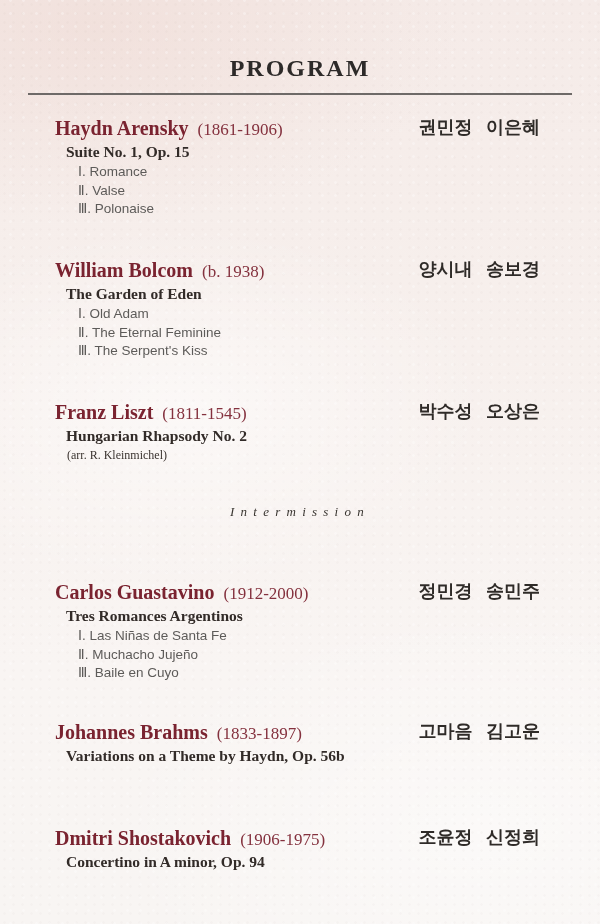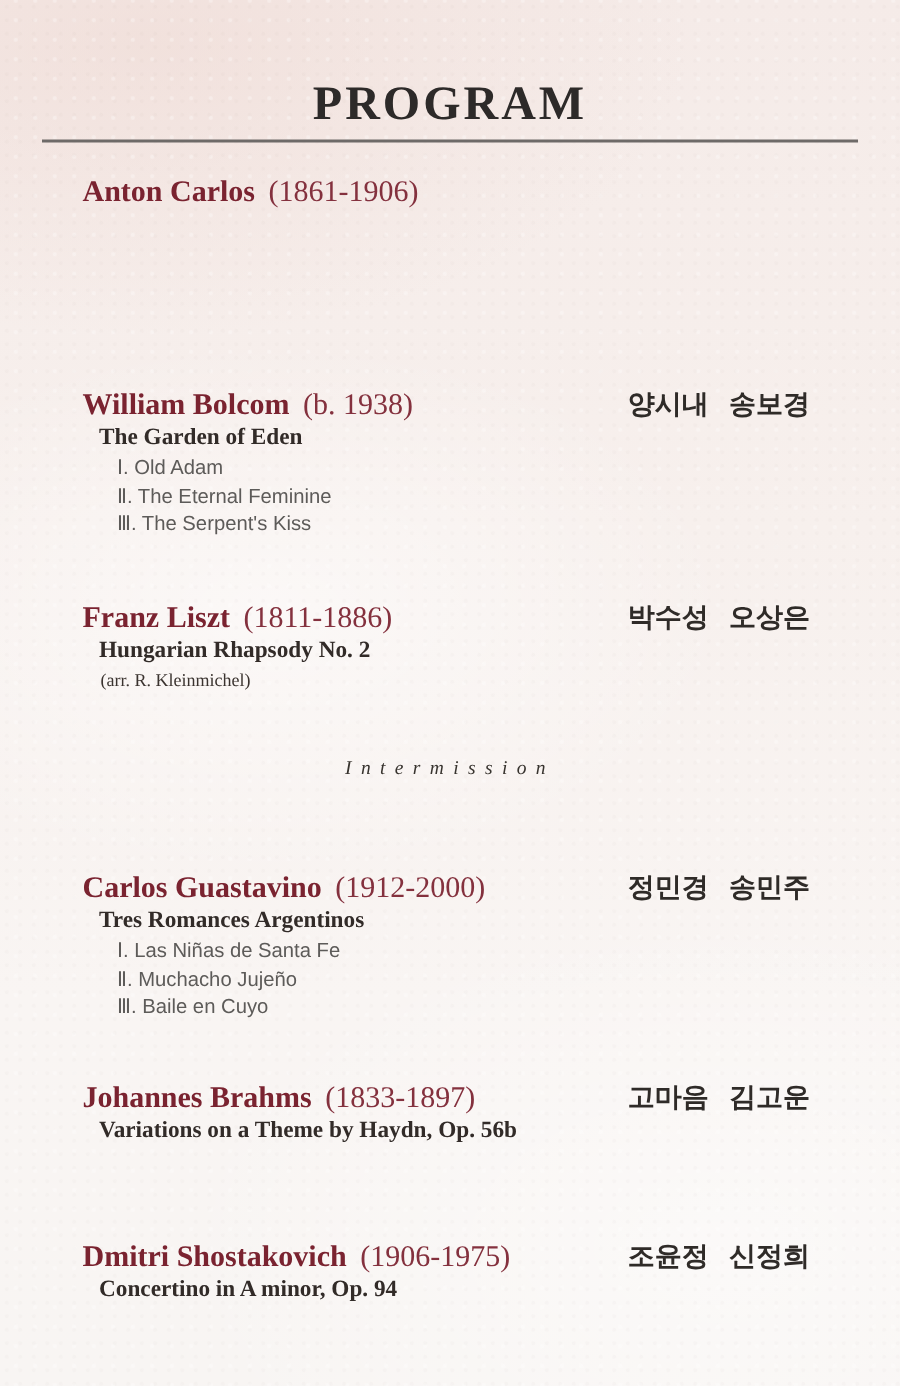--- a/index.html
+++ b/index.html
@@ -18,34 +18,34 @@
     position:absolute; inset:0; pointer-events:none; opacity:.55;
     background-image:
       radial-gradient(rgba(130,110,100,0.05) 1px, transparent 1.7px),
       radial-gradient(rgba(255,255,255,0.55) 1px, transparent 1.7px);
     background-size: 9px 9px, 13px 13px;
     background-position: 0 0, 4px 7px;
   }
 
   .title {
     position:absolute; top:52px; left:0; width:100%;
-    text-align:center; font-weight:bold; font-size:32px; line-height:32px;
+    text-align:center; font-weight:bold; font-size:24px; line-height:32px;
     letter-spacing:2px; color:#2d2a29;
   }
   .rule {
     position:absolute; top:93px; left:28px; right:28px; height:2px;
     background:#6e6a68;
   }
 
   .entry {
     position:absolute; left:55px; right:60px;
     display:flex; justify-content:space-between; align-items:flex-start;
   }
   .composer-line { font-weight:bold; font-size:20px; line-height:24px; color:#7a2330; white-space:nowrap; }
-  .dates { font-weight:normal; font-size:20px; color:#84313e; margin-left:4px; }
+  .dates { font-weight:normal; font-size:17px; color:#84313e; margin-left:4px; }
   .work { font-weight:bold; font-size:15.5px; line-height:20px; color:#322b28; margin-left:11px; }
   .arranger { font-size:12px; line-height:19px; color:#3a332f; margin-left:12px; }
   .movements {
     list-style:none; margin:1px 0 0 23px;
     font-family:"Liberation Sans","DejaVu Sans",sans-serif;
     font-size:13.5px; line-height:18.5px; color:#5d5b59;
   }
   .performers {
     margin-top:-2px; text-align:right; white-space:nowrap;
     font-weight:600; font-size:18px; line-height:27px; color:#2f2b28;
@@ -66,23 +66,32 @@
 
 <div class="page">
   <div class="grain"></div>
 
   <h1 class="title">PROGRAM</h1>
   <div class="rule"></div>
 
   <section class="entry e1">
     <div>
       <div class="composer-line">
-        <span>Anton Carlos</span>
+        <span>Haydn Arensky</span>
         <span class="dates">(1861-1906)</span>
       </div>
+      <div class="work">Suite No. 1, Op. 15</div>
+      <ul class="movements">
+        <li>Ⅰ. Romance</li>
+        <li>Ⅱ. Valse</li>
+        <li>Ⅲ. Polonaise</li>
+      </ul>
+    </div>
+    <div class="performers">
+      <div>권민정 이은혜</div>
     </div>
   </section>
 
   <section class="entry e2">
     <div>
       <div class="composer-line">
         <span>William Bolcom</span>
         <span class="dates">(b. 1938)</span>
       </div>
       <div class="work">The Garden of Eden</div>
@@ -94,21 +103,21 @@
     </div>
     <div class="performers">
       <div>양시내 송보경</div>
     </div>
   </section>
 
   <section class="entry e3">
     <div>
       <div class="composer-line">
         <span>Franz Liszt</span>
-        <span class="dates">(1811-1886)</span>
+        <span class="dates">(1811-1545)</span>
       </div>
       <div class="work">Hungarian Rhapsody No. 2</div>
       <div class="arranger">(arr. R. Kleinmichel)</div>
     </div>
     <div class="performers">
       <div>박수성 오상은</div>
     </div>
   </section>
 
   <div class="intermission">Intermission</div>

